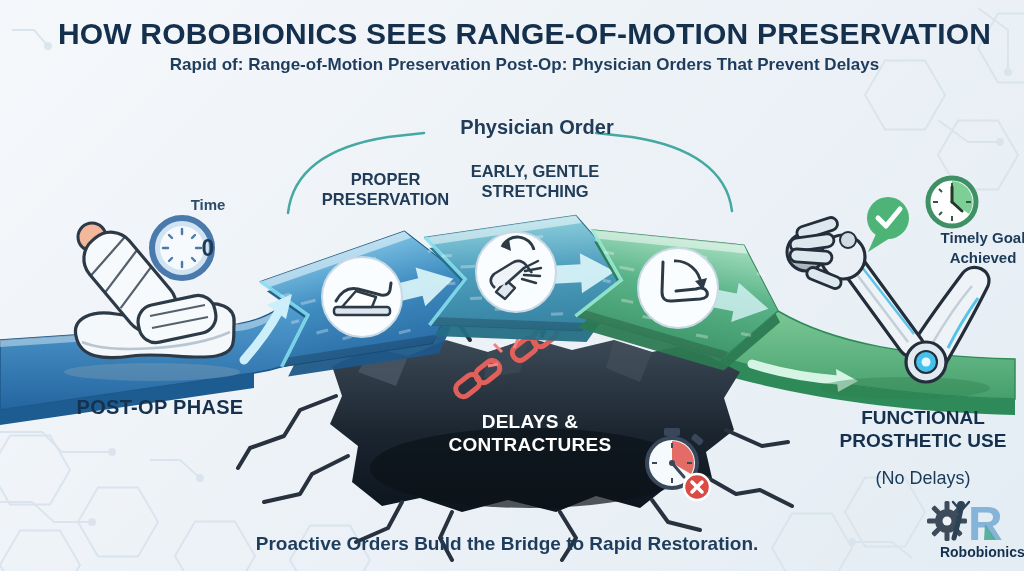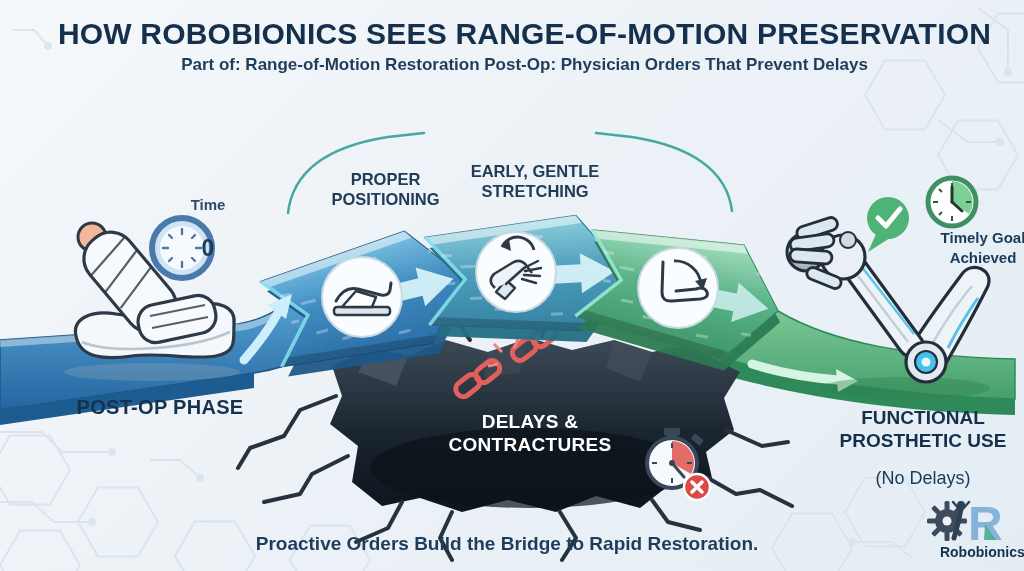--- a/index.html
+++ b/index.html
@@ -338,23 +338,24 @@
     <circle cx="961" cy="505" r="4" fill="#2e4256"></circle>
     <path d="M961,509 C959,519 957,528 954,538" stroke="#2e4256" stroke-width="5" fill="none" stroke-linecap="round"></path>
     <g stroke="#2e4256" stroke-width="2.5" stroke-linecap="round">
       <line x1="961" y1="511" x2="953" y2="502"></line>
           <line x1="961" y1="511" x2="969" y2="502"></line>
     </g>
   </g>
 </svg>
 
   <div class="ov ctr title">HOW ROBOBIONICS SEES RANGE-OF-MOTION PRESERVATION</div>
-  <div class="ov ctr subtitle">Part of: Range-of-Motion Restoration Post-Op: Physician Orders That Prevent Delays</div>
+  <div class="ov ctr subtitle">Rapid of: Range-of-Motion Preservation Post-Op: Physician Orders That Prevent Delays</div>
+  <div class="ov ctr po-label">Physician Order</div>
   <div class="ov ctr pre step step1">PROPER
-POSITIONING</div>
+PRESERVATION</div>
   <div class="ov ctr pre step step2">EARLY, GENTLE
 STRETCHING</div>
   <div class="ov ctr time-label">Time</div>
   <div class="ov ctr time-value">0</div>
   <div class="ov ctr postop">POST-OP PHASE</div>
   <div class="ov ctr pre pit-label">DELAYS &amp;
 CONTRACTURES</div>
   <div class="ov ctr pre goal-label">Timely Goal
 Achieved</div>
   <div class="ov ctr pre result">FUNCTIONAL

